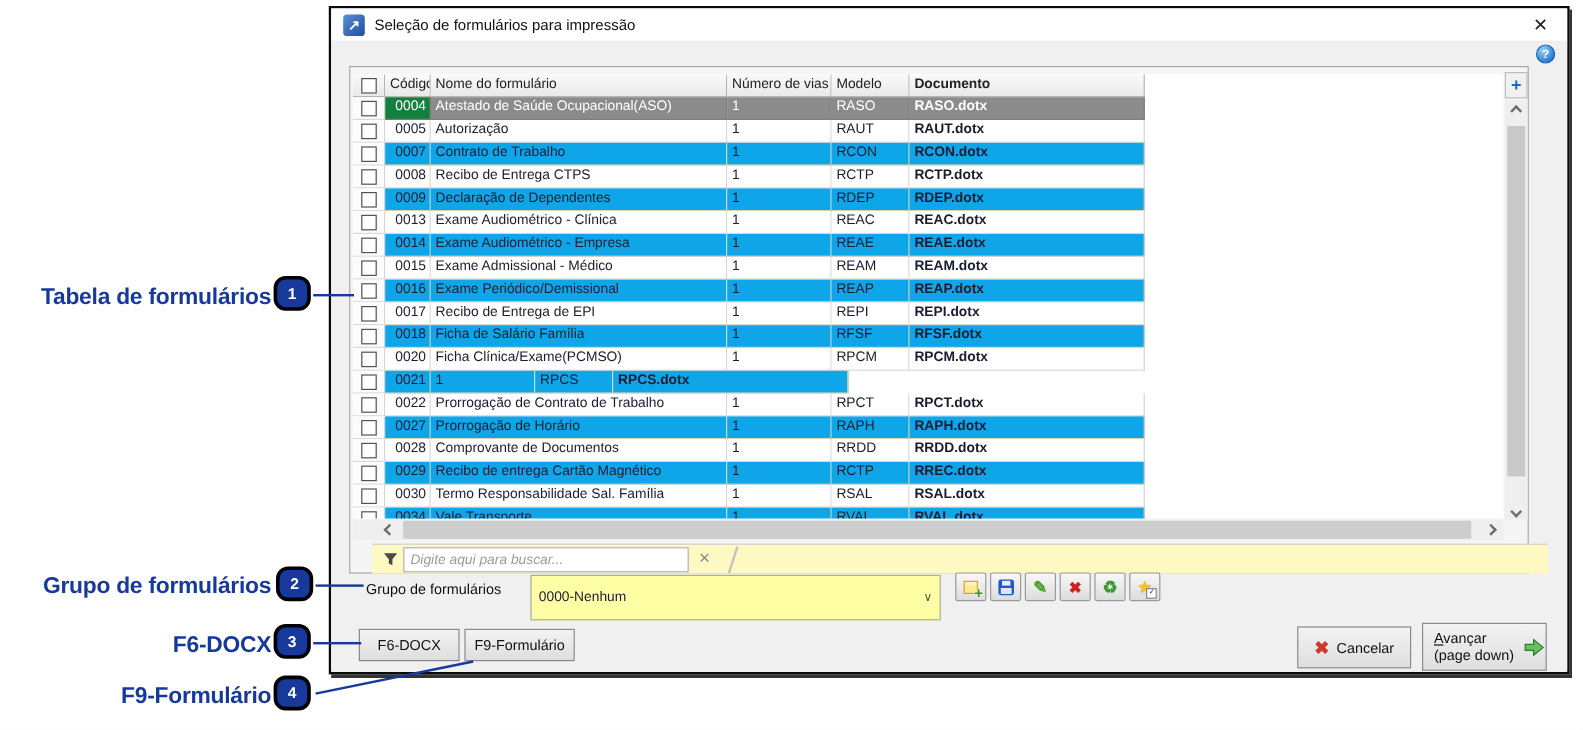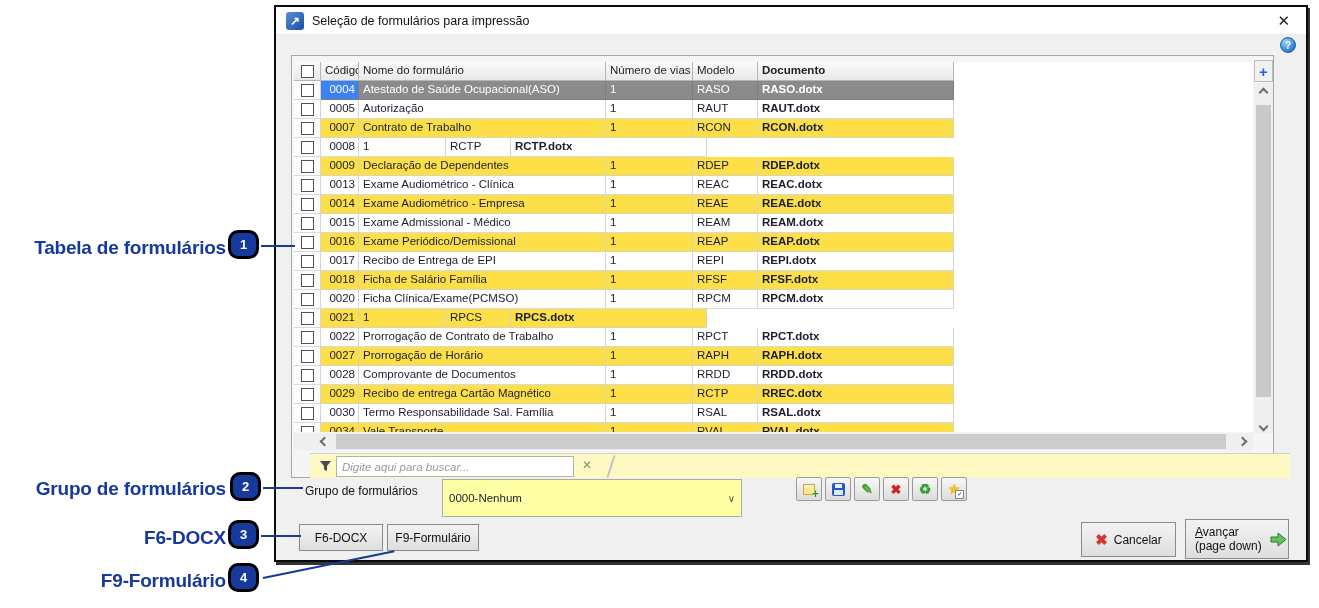--- a/index.html
+++ b/index.html
@@ -45,23 +45,23 @@
   .hc { background:linear-gradient(#fafafa,#e9e9e9); border-right:1px solid #b5b5b5;
         border-bottom:1px solid #b5b5b5; color:#222; }
   .w0 { width:27px; display:flex; align-items:center; justify-content:center; padding:0; }
   .w1 { width:38px; text-align:right; }
   .w2 { width:247px; }
   .w3 { width:87px; }
   .w4 { width:65px; }
   .w5 { width:196px;font-weight:bold; }
   .cbx { width:13px; height:13px; background:#fff; border:1px solid #525252; display:block; }
   .trow .w0 { background:#fcfcfc; }
-  .trow.alt .tc:not(.w0) { background:#fde047; border-color:#d8d4b4; }
+  .trow.alt .tc:not(.w0) { background:#0ea5e9; border-color:#d8d4b4; }
   .trow.sel .tc:not(.w0) { background:#8b8b8b; color:#fff; border-color:#7d7d7d; }
-  .trow.sel .tc.focus { background:#3b82f6; color:#fff; }
+  .trow.sel .tc.focus { background:#15803d; color:#fff; }
 
   
   .vscroll { position:absolute; left:962px; top:27px; width:19px; height:350px; background:#efefef; }
   .hscroll { position:absolute; left:2px; top:377px; width:959px; height:17px; background:#efefef; }
   .plusbtn { position:absolute; left:962px; top:4px; width:19px; height:22px;
              background:#f1f1f1; border:1px solid #bdbdbd; color:#1e66d0; font-size:15px;
              font-weight:bold; display:flex; align-items:center; justify-content:center; }
   .chev { width:7px; height:7px; border:solid #6e6e6e; border-width:2px 2px 0 0; display:block; }
   .chev-up   { transform:rotate(-45deg); }
   .chev-down { transform:rotate(135deg); }
@@ -78,21 +78,21 @@
   .filter-input { position:absolute; left:26px; top:2px; width:238px; height:21px;
                   border:1px solid #b0b0b0; background:#fff; font-size:11.5px;
                   padding:0 5px; font-family:"Liberation Sans",sans-serif; }
   .filter-input::placeholder { font-style:italic; color:#9a9a9a; }
   .filter-clear { position:absolute; left:272px; top:4px; color:#8a8a8a; font-size:12px; cursor:pointer; }
   .grip { position:absolute; left:300px; top:1px; width:2px; height:23px; background:#c2c2c2;
           transform:rotate(18deg); }
 
   
   .group-label { position:absolute; left:29px; top:449px; font-size:12px; color:#111; }
-  .group-select { position:absolute; left:166px; top:444px; width:300px; height:21px;
+  .group-select { position:absolute; left:166px; top:444px; width:342px; height:21px;
                   background:#ffffa6; border:1px solid #ababab; font-size:11.5px;
                   color:#1c1c30; display:flex; align-items:center; padding:18px 6px; }
   .group-select .arrow { margin-left:auto; color:#555; font-size:10px; }
   .gtoolbar { position:absolute; left:520px; top:442px; display:flex; gap:3px; }
   .tbtn { width:26px; height:24px; background:linear-gradient(#f8f8f8,#dcdcdc);
           border:1px solid #9a9a9a; border-radius:2px; display:flex; align-items:center;
           justify-content:center; position:relative; cursor:pointer; }
   .ic-note { width:12px; height:11px; background:#ffe98c; border:1px solid #c9a941;
              box-shadow:inset 0 3px 0 #fff3bd; position:relative; }
   .ic-note::after { content:"+"; position:absolute; right:-5px; bottom:-7px; color:#1f9e1f;
@@ -192,20 +192,21 @@
               <div class="tc w2">Contrato de Trabalho</div>
               <div class="tc w3">1</div>
               <div class="tc w4">RCON</div>
               <div class="tc w5">RCON.dotx</div>
             </div>
             <div class="trow">
               <div class="tc w0">
                 <span class="cbx"></span>
               </div>
               <div class="tc w1">0008</div>
+              <div class="tc w2">Recibo de Entrega CTPS</div>
               <div class="tc w3">1</div>
               <div class="tc w4">RCTP</div>
               <div class="tc w5">RCTP.dotx</div>
             </div>
             <div class="trow alt">
               <div class="tc w0">
                 <span class="cbx"></span>
               </div>
               <div class="tc w1">0009</div>
               <div class="tc w2">Declaração de Dependentes</div>

